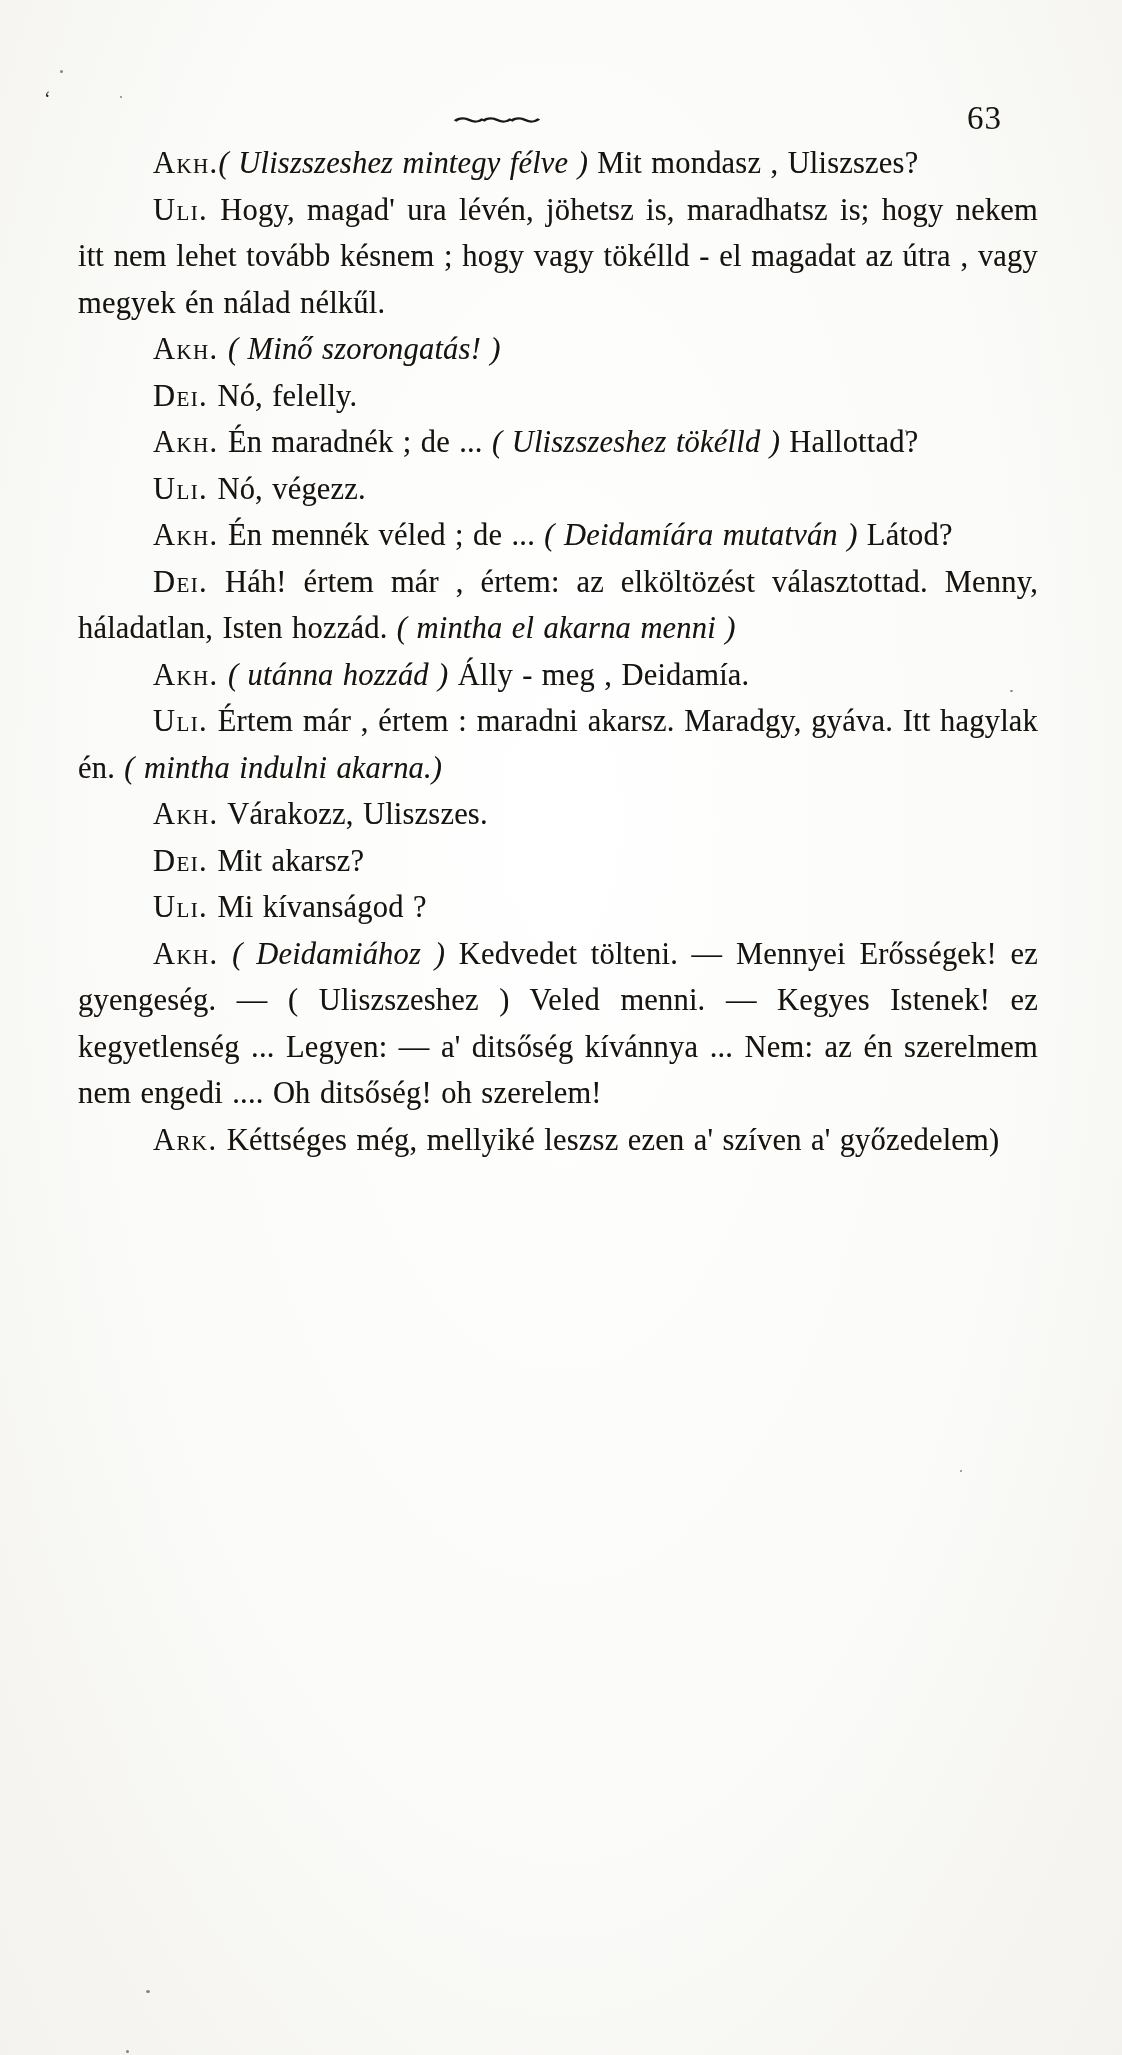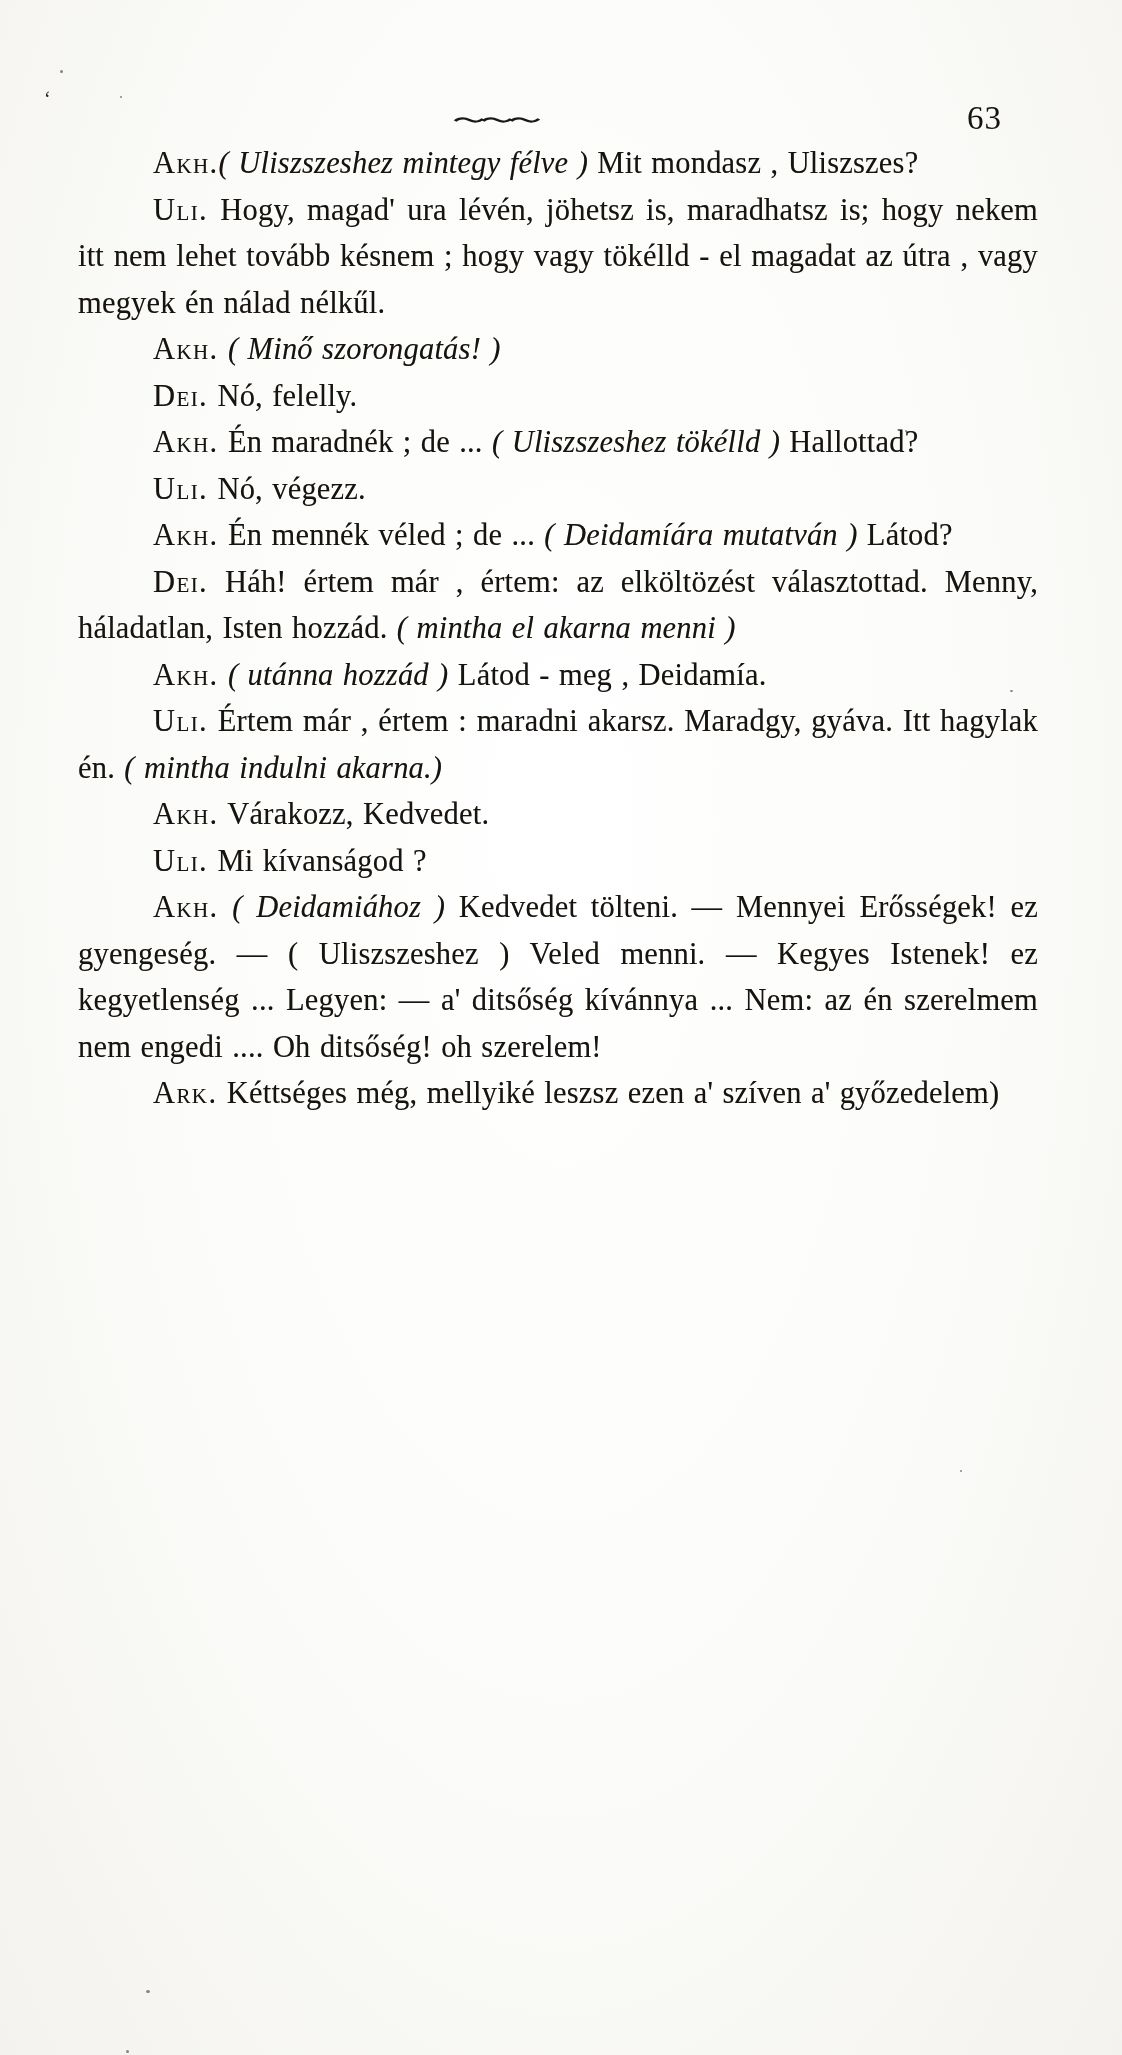--- a/index.html
+++ b/index.html
@@ -164,31 +164,34 @@
 
       <p class="para indent">
         <span class="speaker">Akh.</span><span> Én mennék véled ; de ... </span><span class="stage">( Deidamíára mutatván )</span><span> Látod?</span>
       </p>
 
       <p class="para indent">
         <span class="speaker">Dei.</span><span> Háh! értem már , értem: az elköltözést választottad. Menny, háladatlan, Isten hozzád. </span><span class="stage">( mintha el akarna menni )</span>
       </p>
 
       <p class="para indent">
-        <span class="speaker">Akh.</span><span> </span><span class="stage">( utánna hozzád )</span><span> Látod - meg , Deidamía.</span>
+        <span class="speaker">Akh.</span><span> </span><span class="stage">( utánna hozzád )</span><span> Álly - meg , Deidamía.</span>
       </p>
 
       <p class="para indent">
         <span class="speaker">Uli.</span><span> Értem már , értem : maradni akarsz. Maradgy, gyáva. Itt hagylak én. </span><span class="stage">( mintha indulni akarna.)</span>
       </p>
 
       <p class="para indent">
-        <span class="speaker">Akh.</span><span> Várakozz, Kedvedet.</span>
-      </p>
-
+        <span class="speaker">Akh.</span><span> Várakozz, Uliszszes.</span>
+      </p>
+
+      <p class="para indent">
+        <span class="speaker">Dei.</span><span> Mit akarsz?</span>
+      </p>
 
       <p class="para indent">
         <span class="speaker">Uli.</span><span> Mi kívanságod ?</span>
       </p>
 
       <p class="para indent">
         <span class="speaker">Akh.</span><span> </span><span class="stage">( Deidamiához )</span><span> Kedvedet tölteni. — Mennyei Erősségek! ez gyengeség. — ( Uliszszeshez ) Veled menni. — Kegyes Istenek! ez kegyetlenség ... Legyen: — a' ditsőség kívánnya ... Nem: az én szerelmem nem engedi .... Oh ditsőség! oh szerelem!</span>
       </p>
 
       <p class="para indent">

